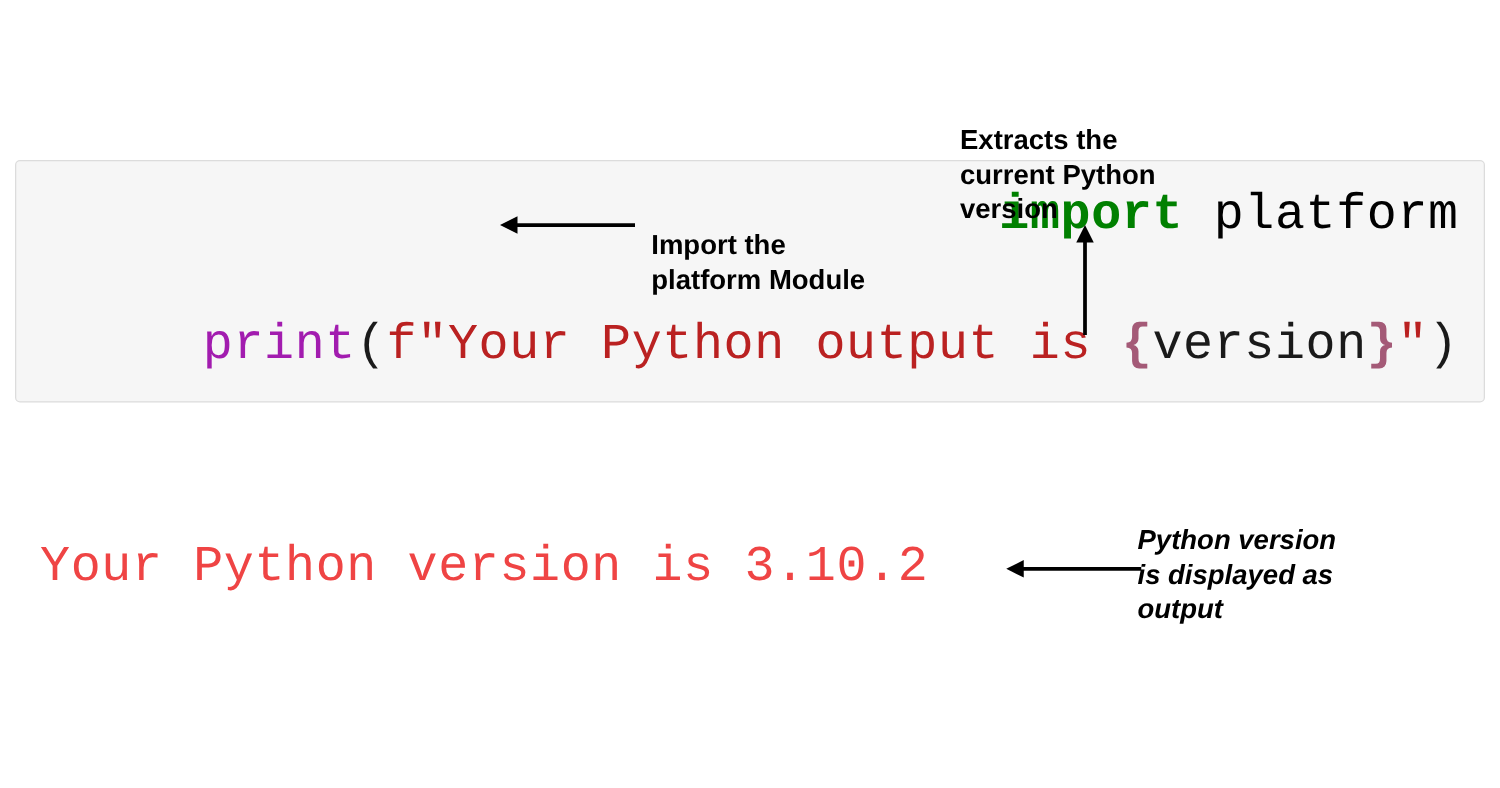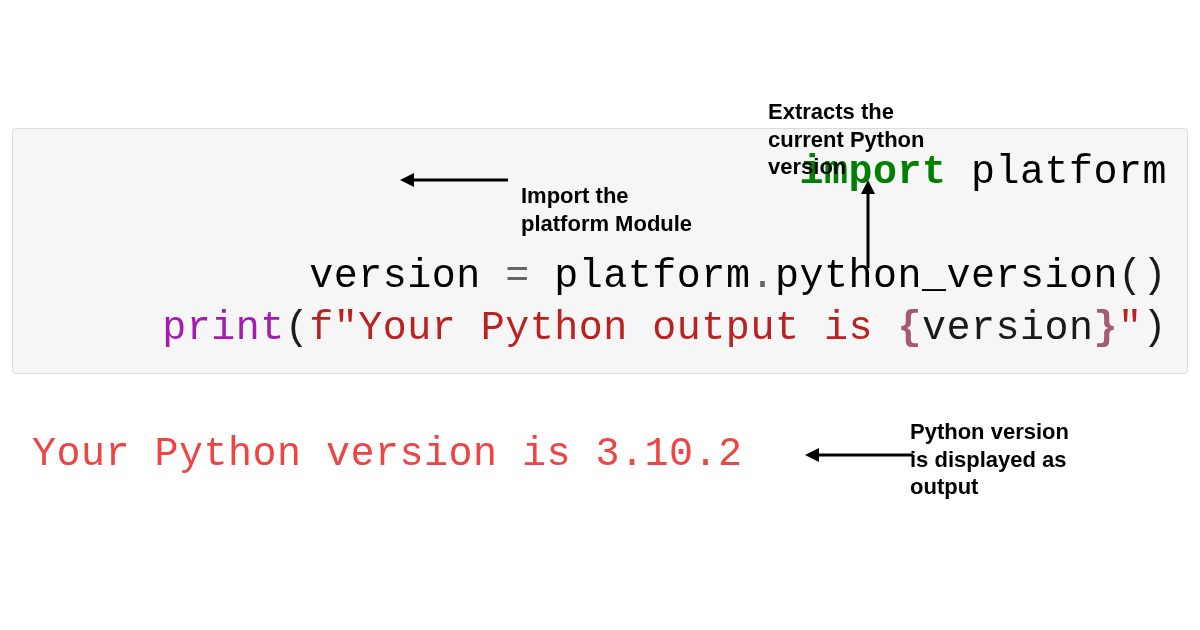--- a/index.html
+++ b/index.html
@@ -62,35 +62,34 @@
       position: absolute;
       overflow: visible;
     }
   </style>
 </head>
 <body>
 
 <div class="code-block">
   <div class="code-line"><span class="kw">import</span><span class="nm"> platform</span></div>
   <div class="blank-line"></div>
-  <div class="code-line"><span class="nm">version </span><span class="op">=</span><span class="nm"> platform</span><span class="op">.</span><span class="fn">python_version</span><span class="paren">(</span><span class="paren">)</span></div>
   <div class="code-line"><span class="builtin">print</span><span class="paren">(</span><span class="str">f</span><span class="str">"</span><span class="str">Your Python output is </span><span class="fstr-brace">{</span><span class="fstr-var">version</span><span class="fstr-brace">}</span><span class="str">"</span><span class="paren">)</span></div>
 </div>
 
 <div class="output">Your Python version is 3.10.2</div>
 
 <div class="annotation" style="left:521px; top:158px; width:190px;margin-top:24px;">Import the<br>platform Module</div>
 <svg class="arrow" style="left:400px; top:170px;" width="110" height="20">
   <line x1="108" y1="10" x2="10" y2="10" stroke="#000" stroke-width="3"></line>
   <polygon points="0,10 14,3 14,17" fill="#000"></polygon>
 </svg>
 
 <div class="annotation" style="left:768px; top:98px; width:190px;">Extracts the<br>current Python<br>version</div>
 <svg class="arrow" style="left:858px; top:180px;" width="20" height="90">
   <line x1="10" y1="88" x2="10" y2="10" stroke="#000" stroke-width="3"></line>
   <polygon points="10,0 3,14 17,14" fill="#000"></polygon>
 </svg>
 
-<div class="annotation" style="left:910px; top:418px; width:190px;">Python version<br>is displayed as<br>output</div>
+<div class="annotation" style="left:910px; top:418px; width:190px;font-style:italic;">Python version<br>is displayed as<br>output</div>
 <svg class="arrow" style="left:805px; top:445px;" width="110" height="20">
   <line x1="108" y1="10" x2="10" y2="10" stroke="#000" stroke-width="3"></line>
   <polygon points="0,10 14,3 14,17" fill="#000"></polygon>
 </svg>
 
 </body></html>

